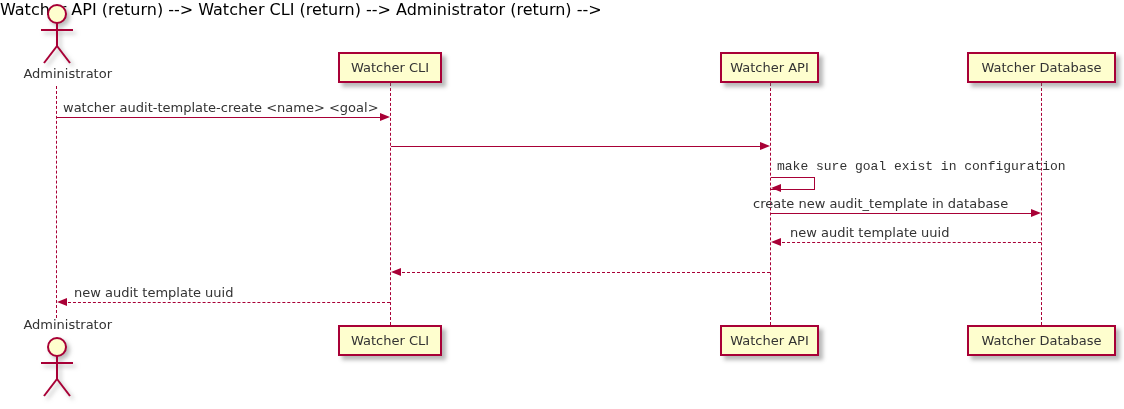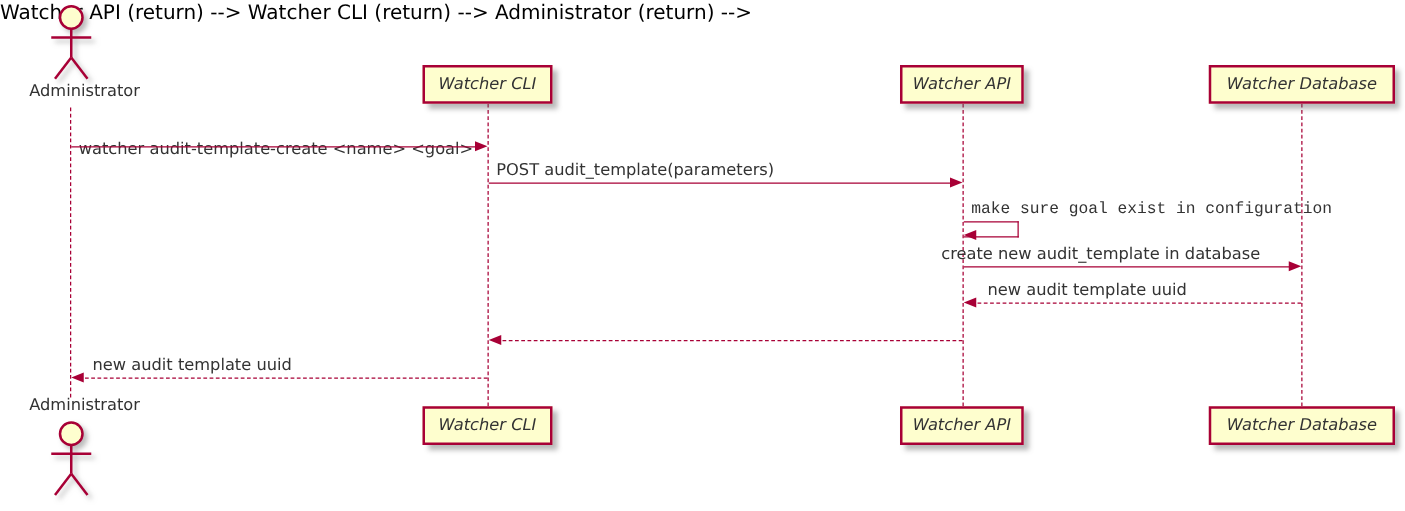--- a/index.html
+++ b/index.html
@@ -14,21 +14,21 @@
     position:relative;width:1124px;height:409px;background:var(--background);
     overflow:hidden;
   }
   .lifeline{
     position:absolute;width:0;border-left:1px dashed var(--accent);
   }
   .pbox{
     position:absolute;height:27px;background:var(--participant-fill);
     border:2px solid var(--accent);box-shadow:4px 4px 4px rgba(100,100,100,0.45);
     display:flex;align-items:center;justify-content:center;
-    font-size:13px;color:var(--text);white-space:nowrap;font-style:italic;
+    font-size:13px;color:var(--text);white-space:nowrap;
   }
   .actor-label{
     position:absolute;font-size:13px;color:var(--text);text-align:right;width:112px;left:0;
   }
   .actor-fig{position:absolute;left:36px;width:42px;height:76px;
     filter:drop-shadow(3px 3px 2px rgba(120,120,120,0.5));}
   .msg-label{
     position:absolute;font-size:13px;color:var(--text);white-space:nowrap;line-height:15px;
   }
   .msg-line{position:absolute;height:0;border-top:1px solid var(--accent);}
@@ -78,26 +78,25 @@
   <div class="pbox" style="left:338px;top:52px;width:100px;">Watcher CLI</div>
   <div class="pbox" style="left:720px;top:52px;width:95px;">Watcher API</div>
   <div class="pbox" style="left:967px;top:52px;width:145px;">Watcher Database</div>
 
   
   <div class="pbox" style="left:338px;top:325px;width:100px;">Watcher CLI</div>
   <div class="pbox" style="left:720px;top:325px;width:95px;">Watcher API</div>
   <div class="pbox" style="left:967px;top:325px;width:145px;">Watcher Database</div>
 
   
-  <div class="msg-label" style="left:63px;top:112px;text-align:center;">watcher audit-template-create &lt;name&gt; &lt;goal&gt;</div>
+  <div class="msg-label" style="left:63px;top:100px;text-align:center;">watcher audit-template-create &lt;name&gt; &lt;goal&gt;</div>
   <div class="msg-line" style="left:57px;top:117px;width:327px;"></div>
   <div class="ah-right" style="left:380px;top:113px;"></div>
 
   
-  <div class="msg-label" style="left:397px;top:129px;">POST audit_template(parameters)</div>
   <div class="msg-line" style="left:391px;top:146px;width:373px;"></div>
   <div class="ah-right" style="left:760px;top:142px;"></div>
 
   
   <div class="msg-label" style="left:777px;top:159px;font-family:Liberation Mono, monospace;">make sure goal exist in configuration</div>
   <div class="self-loop" style="left:771px;top:177px;"></div>
   <div class="ah-left" style="left:771px;top:184px;"></div>
 
   
   <div class="msg-label" style="left:753px;top:196px;">create new audit_template in database</div>

